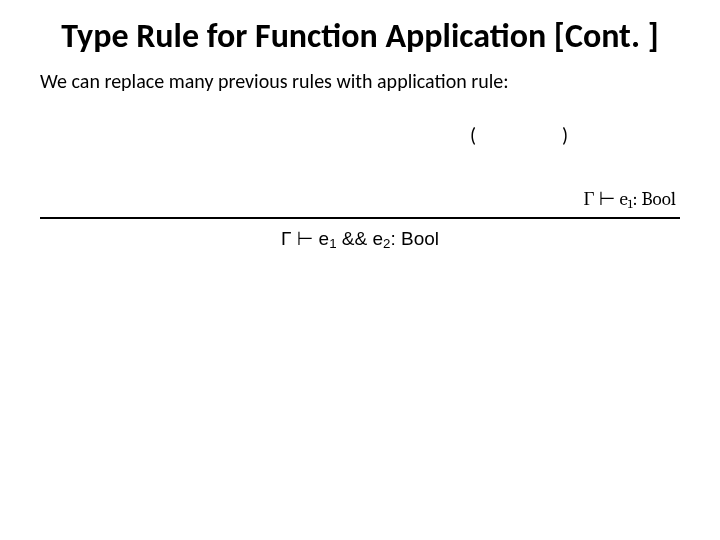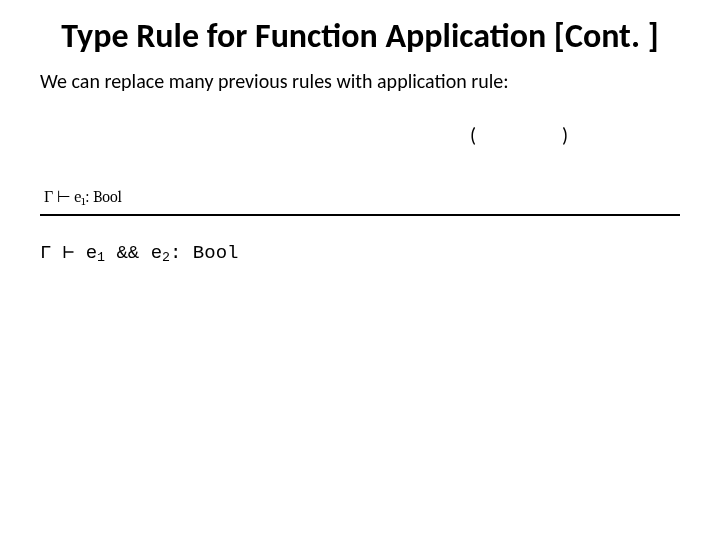--- a/index.html
+++ b/index.html
@@ -4,23 +4,23 @@
 <style>
   * { margin: 0; padding: 0; box-sizing: border-box; }
   html, body { width: 720px; height: 540px; background: #fff; font-family: Calibri, Arial, sans-serif; color: #000; }
   .slide { width: 720px; height: 540px; position: relative; padding: 12px 40px 0 40px; }
   .title { font-size: 34px; text-align: center; line-height: 1.15; margin-top: 4px; margin-bottom: 14px; font-weight: 700; }
   .body1 { font-size: 20px; margin-bottom: 90px; margin-left: 6px; }
   .body2 { font-size: 20px; margin-bottom: 30px; }
   .parens { font-size: 20px; margin-left: 430px; margin-bottom: 40px; }
   .parens .gap { display: inline-block; width: 86px; }
   .rule { width: 640px; margin-left: 0; }
-  .premises { display: flex; justify-content: flex-start; align-items: flex-end; font-family: Cambria, 'Times New Roman', serif; font-size: 16px; padding: 0 4px 6px 4px; white-space: nowrap; }
+  .premises { display: flex; justify-content: flex-end; align-items: flex-end; font-family: Cambria, 'Times New Roman', serif; font-size: 19px; padding: 0 4px 6px 4px; white-space: nowrap; }
   .hline { border: none; border-top: 2.5px solid #000; width: 640px; margin: 0; }
-  .conclusion { font-family: Liberation Mono, monospace; font-size: 19px; padding-top: 24px; }
+  .conclusion { text-align: center; font-family: Liberation Sans, sans-serif; font-size: 19px; padding-top: 8px; }
   .sub { font-size: 0.7em; vertical-align: -0.25em; }
 </style>
 </head>
 <body>
 
 <div class="slide">
   <h1 class="title">Type Rule for Function Application [Cont. ]</h1>
   <p class="body2">We can replace many previous rules with application rule:</p>
   <div class="parens">
     <span>(</span><span class="gap"></span><span>)</span>

